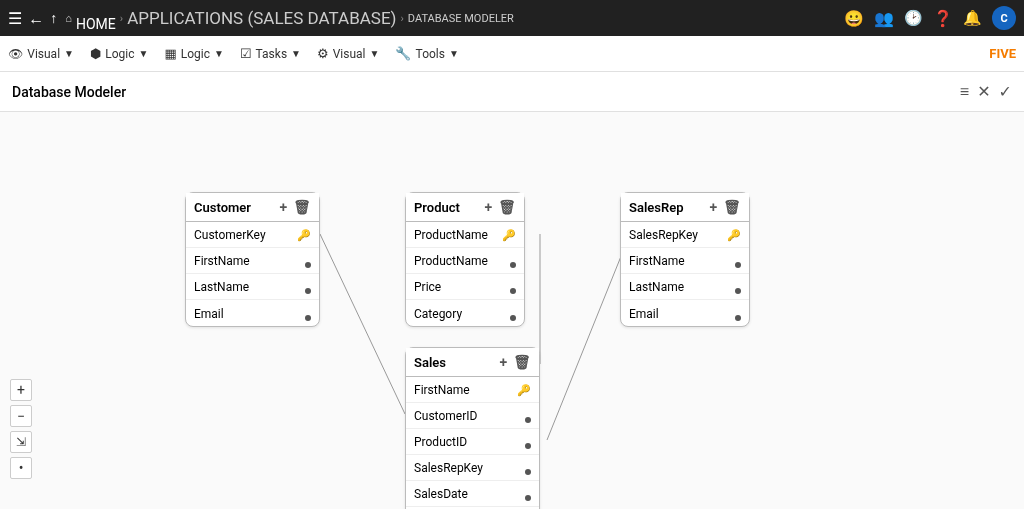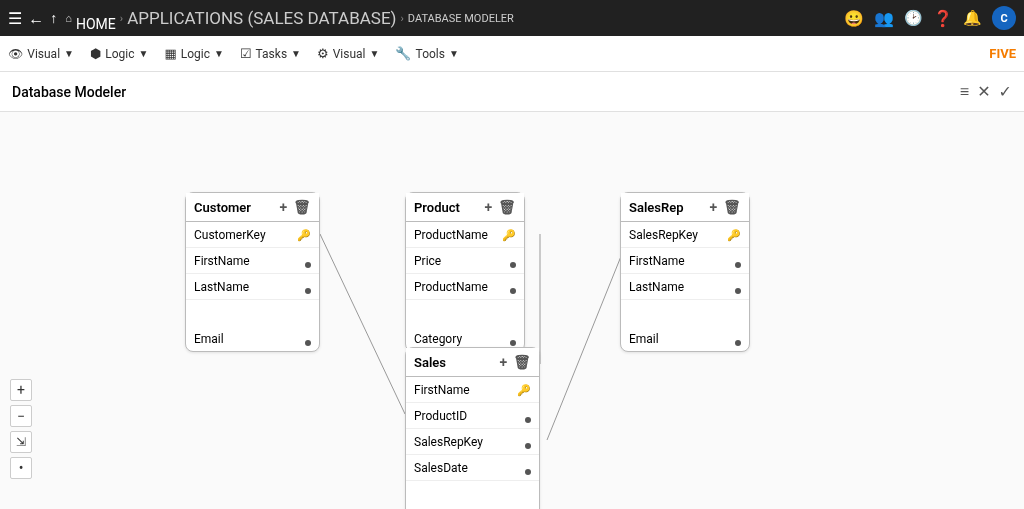--- a/index.html
+++ b/index.html
@@ -80,21 +80,21 @@
     .db-table-header .icon-btn { cursor: pointer; color: #555; font-size: 14px; }
     .db-table-row {
       padding: 5px 8px;
       border-bottom: 1px solid #eee;
       font-size: 12px;
       display: flex;
       align-items: flex-end;
       justify-content: space-between;
       min-height: 26px;
     }
-    .db-table-row:last-child { border-bottom: none; margin-top: 25px; }
+    .db-table-row:last-child { border-bottom: none; }
     .key-icon { font-size: 11px; color: #555; }
 
     
     .zoom-controls {
       position: absolute;
       left: 10px;
       bottom: 30px;
       display: flex;
       flex-direction: column;
       gap: 4px;
@@ -238,25 +238,25 @@
       <div class="header-icons">
         <span class="icon-btn">+</span>
         <span class="icon-btn">🗑</span>
       </div>
     </div>
     <div class="db-table-row">
       <span>ProductName</span>
       <span class="key-icon">🔑</span>
     </div>
     <div class="db-table-row">
+      <span>ProductName</span>
+      <span style="width:6px;height:6px;border-radius:50%;background:#555;display:inline-block;"></span>
+    </div>
+    <div class="db-table-row">
       <span>Price</span>
-      <span style="width:6px;height:6px;border-radius:50%;background:#555;display:inline-block;"></span>
-    </div>
-    <div class="db-table-row">
-      <span>ProductName</span>
       <span style="width:6px;height:6px;border-radius:50%;background:#555;display:inline-block;"></span>
     </div>
     <div class="db-table-row">
       <span>Category</span>
       <span style="width:6px;height:6px;border-radius:50%;background:#555;display:inline-block;"></span>
     </div>
   </div>
 
   <div class="db-table" style="left:620px; top:80px; width:130px;">
     <div class="db-table-header">
@@ -290,20 +290,24 @@
       <div class="header-icons">
         <span class="icon-btn">+</span>
         <span class="icon-btn">🗑</span>
       </div>
     </div>
     <div class="db-table-row">
       <span>FirstName</span>
       <span class="key-icon">🔑</span>
     </div>
     <div class="db-table-row">
+      <span>CustomerID</span>
+      <span style="width:6px;height:6px;border-radius:50%;background:#555;display:inline-block;"></span>
+    </div>
+    <div class="db-table-row">
       <span>ProductID</span>
       <span style="width:6px;height:6px;border-radius:50%;background:#555;display:inline-block;"></span>
     </div>
     <div class="db-table-row">
       <span>SalesRepKey</span>
       <span style="width:6px;height:6px;border-radius:50%;background:#555;display:inline-block;"></span>
     </div>
     <div class="db-table-row">
       <span>SalesDate</span>
       <span style="width:6px;height:6px;border-radius:50%;background:#555;display:inline-block;"></span>

